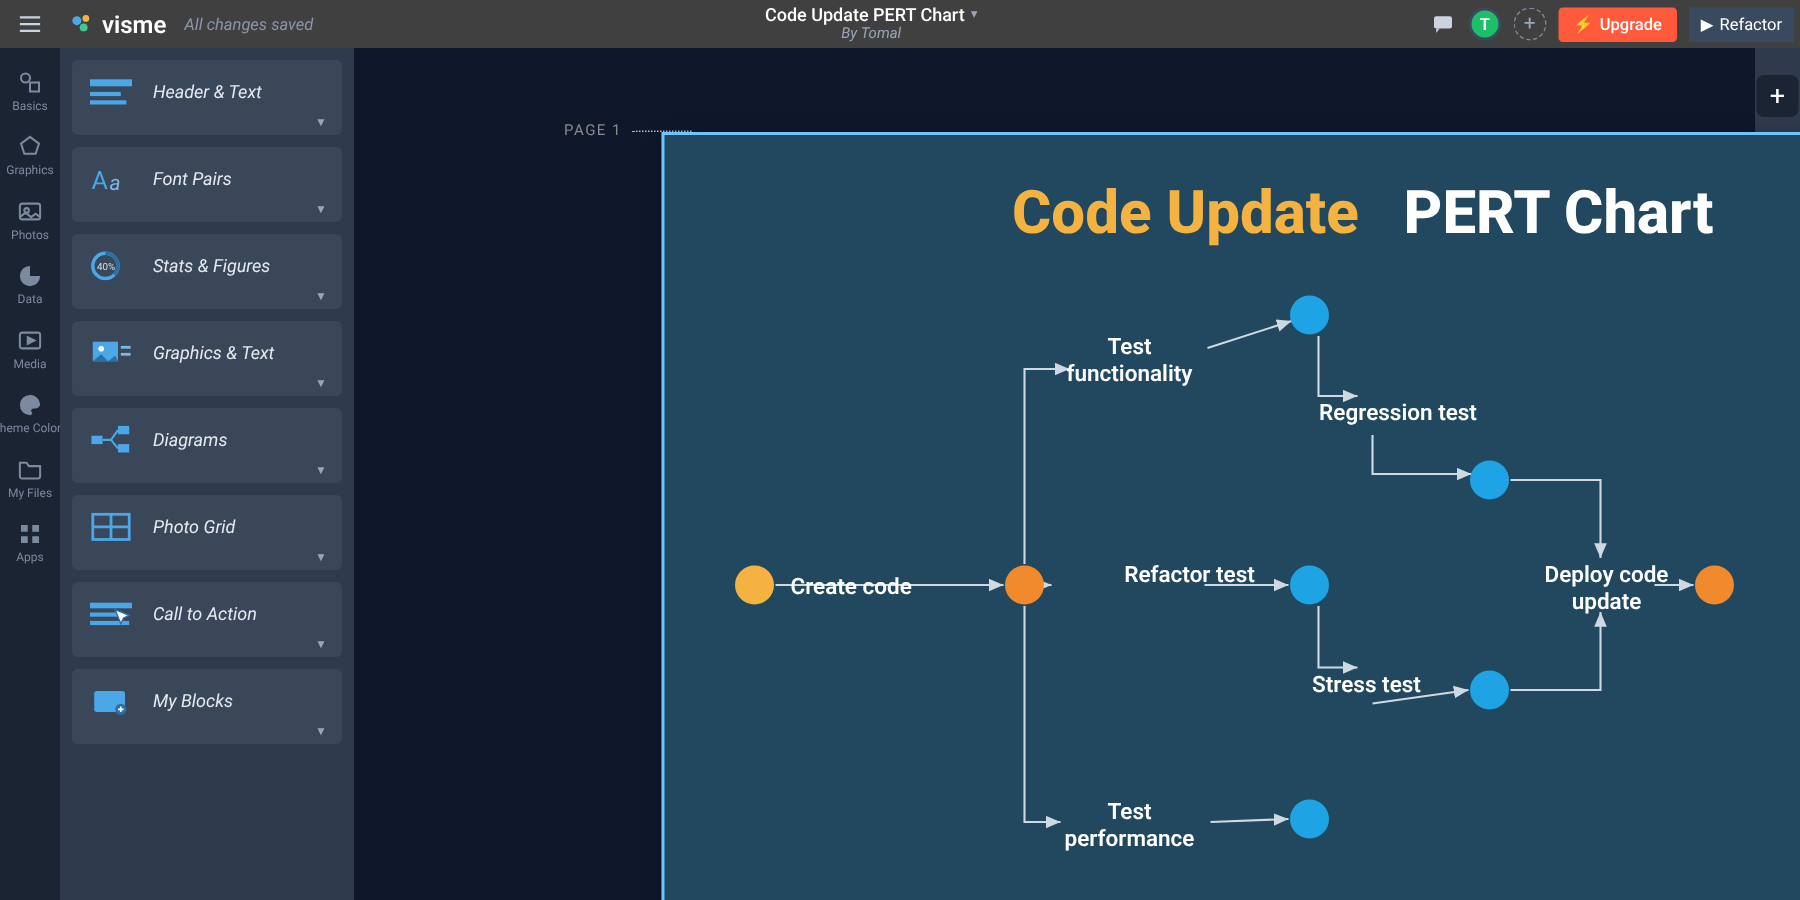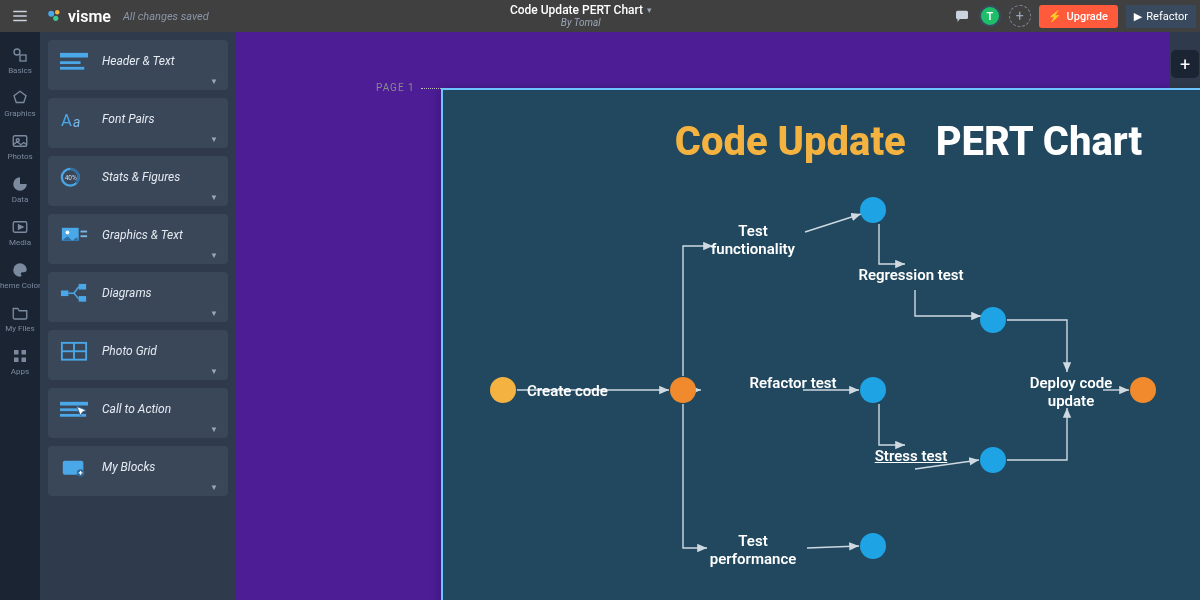--- a/index.html
+++ b/index.html
@@ -27,21 +27,21 @@
 .rail-item { width:63px; display:flex; flex-direction:column; align-items:center; padding:6px 0; cursor:pointer; color:#7c8aa0; }
 .rail-item svg { width:18px; height:18px; }
 .rail-item span { font-size:8px; margin-top:3px; text-align:center; line-height:1; }
 
 .panel { width:196px; background:#2f3b4d; padding:8px 8px; overflow-y:auto; }
 .panel-item { background:#3a4759; border-radius:4px; margin-bottom:8px; padding:10px 12px 18px; display:flex; align-items:center; gap:14px; cursor:pointer; position:relative; color:#e5eaf1; }
 .panel-item .pi-icon { width:28px; height:22px; display:flex; align-items:center; justify-content:center; color:#4aa7e8; }
 .panel-item .pi-label { font-size:12px;font-style:italic; }
 .panel-item .pi-caret { position:absolute; right:10px; bottom:4px; font-size:8px; color:#9aa5b5; }
 
-.canvas-wrap { flex:1; position:relative; background:#4c1d95; }
+.canvas-wrap { flex:1; position:relative; background:#0f172a; }
 .page-label { position:absolute; left:140px; top:50px; font-size:10px; color:#8a8a8a; letter-spacing:1px; }
 .page-label::after { content:""; display:inline-block; vertical-align:middle; margin-left:6px; border-top:1px dotted #bbb; width:40px; }
 .page { position:absolute; left:205px; top:56px; width:935px; height:540px; background:#21485f; border:2px solid #6cc5ff; box-shadow:0 2px 10px rgba(0,0,0,.3); }
 .chart-title { position:absolute; top:28px; width:100%; text-align:center; font-size:40px; font-weight:800; }
 .chart-title .t1 { color:#f4b340; }
 .chart-title .t2 { color:#ffffff; }
 
 .node { position:absolute; width:26px; height:26px; border-radius:50%; }
 .lbl { position:absolute; color:#fff; font-size:15px; font-weight:600; text-align:center; line-height:1.2; }
 .arrow { stroke:#cfd9e2; stroke-width:1.4; fill:none; marker-end:url(#arr); }
@@ -279,25 +279,25 @@
           <path d="M564 230 L624 230 L624 282" class="arrow"></path>
           <path d="M564 370 L624 370 L624 318" class="arrow"></path>
           <path d="M660 300 L686 300" class="arrow"></path>
         </svg>
       <div id="nodes">
           <div class="node" style="left: 47px; top: 287px; background: rgb(244, 179, 64);"></div>
           <div class="lbl" style="left: 84px; top: 292px; text-align: left; width: 110px;">Create code</div>
           <div class="node" style="left: 227px; top: 287px; background: rgb(240, 138, 44);"></div>
           <div class="lbl" style="left: 255px; top: 132px; width: 110px;">Test functionality</div>
           <div class="node" style="left: 417px; top: 107px; background: rgb(30, 163, 229);"></div>
-          <div class="lbl" style="left: 413px; top: 176px; width: 110px;">Regression test</div>
+          <div class="lbl" style="left: 434px; top: 176px; width: 110px;">Regression test</div>
           <div class="node" style="left: 537px; top: 217px; background: rgb(30, 163, 229);"></div>
           <div class="lbl" style="left: 295px; top: 284px; width: 110px;">Refactor test</div>
           <div class="node" style="left: 417px; top: 287px; background: rgb(30, 163, 229);"></div>
-          <div class="lbl" style="left: 413px; top: 357px; width: 110px; text-decoration: underline;">Stress test</div>
+          <div class="lbl" style="left: 413px; top: 357px; width: 110px;">Stress test</div>
           <div class="node" style="left: 537px; top: 357px; background: rgb(30, 163, 229);"></div>
           <div class="lbl" style="left: 255px; top: 442px; width: 110px;">Test performance</div>
           <div class="node" style="left: 417px; top: 443px; background: rgb(30, 163, 229);"></div>
           <div class="lbl" style="left: 573px; top: 284px; width: 110px;">Deploy code update</div>
           <div class="node" style="left: 687px; top: 287px; background: rgb(240, 138, 44);"></div>
         </div>
     </div>
   </div>
 
   <div class="toolbar-r">

